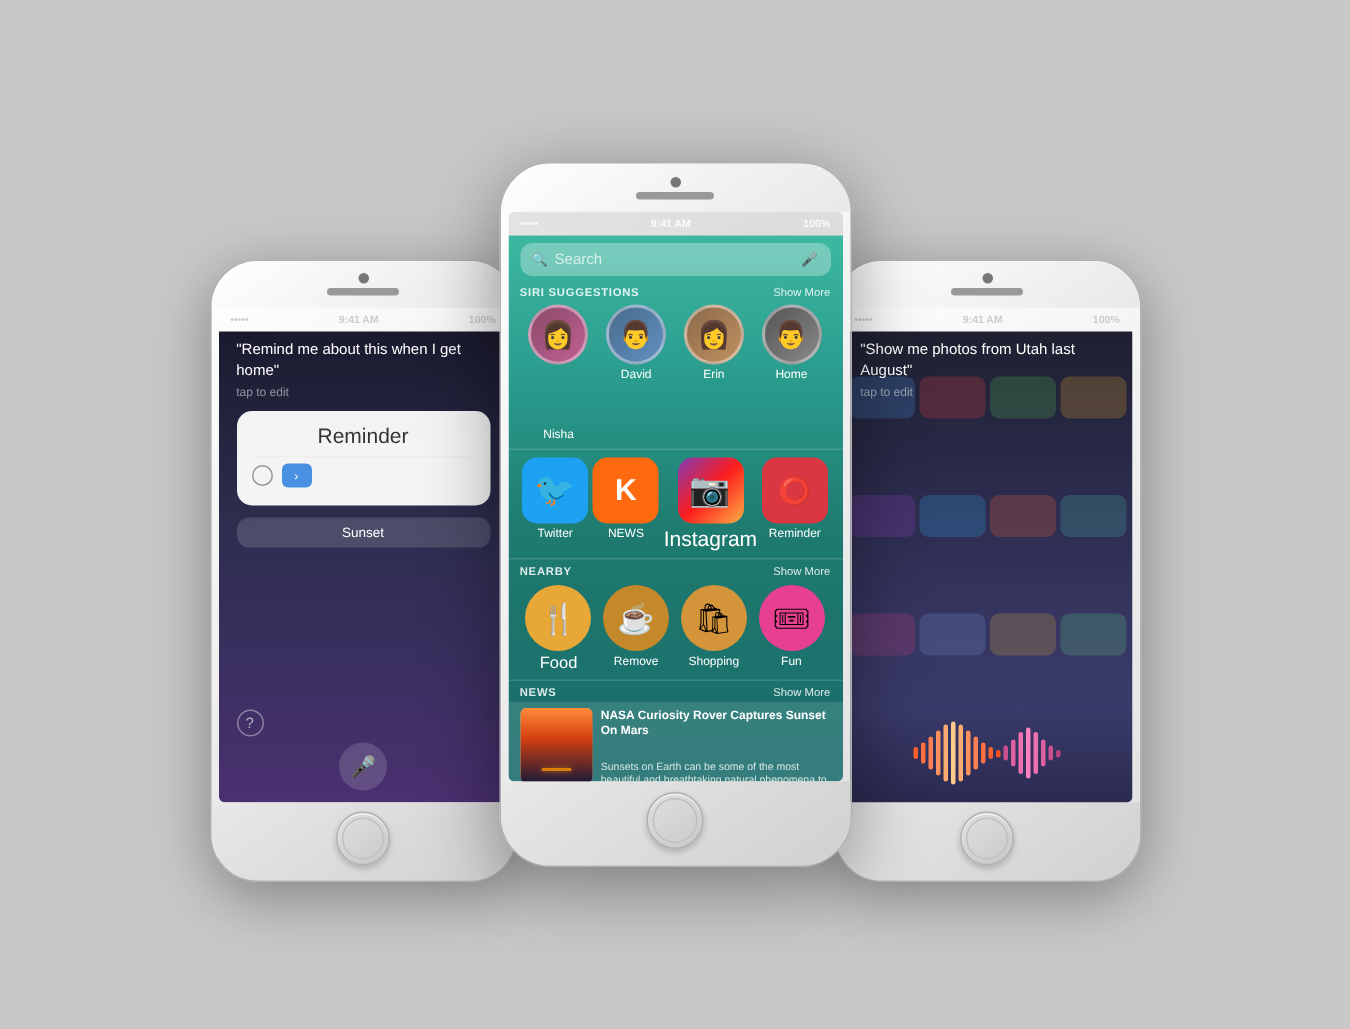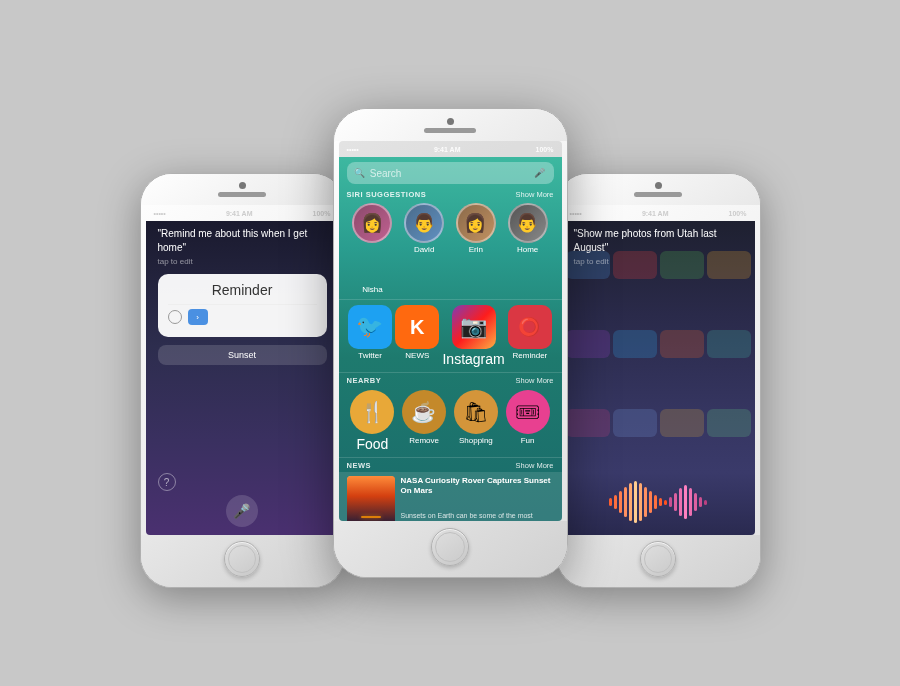--- a/index.html
+++ b/index.html
@@ -138,21 +138,21 @@
             <div style="height:1px;background:rgba(255,255,255,0.15);flex-shrink:0;"></div>
 
             <div style="display:flex;justify-content:space-between;align-items:flex-end;padding:3px 8px 2px;flex-shrink:0;">
               <span style="font-size:7.5px;font-weight:700;color:rgba(255,255,255,0.85);letter-spacing:0.5px;">NEARBY</span>
               <span style="font-size:7.5px;color:rgba(255,255,255,0.85);">Show More</span>
             </div>
 
             <div style="display:flex;justify-content:space-around;padding:3px 8px 5px;flex-shrink:0;">
               <div style="display:flex;flex-direction:column;align-items:center;gap:2px;">
                 <div style="width:44px;height:44px;border-radius:50%;background:#E8A838;display:flex;align-items:center;justify-content:center;font-size:20px;">🍴</div>
-                <span style="font-size:14px;color:white;">Food</span>
+                <span style="font-size:11px;color:white;">Food</span>
               </div>
               <div style="display:flex;flex-direction:column;align-items:center;gap:2px;">
                 <div style="width:44px;height:44px;border-radius:50%;background:#C4892A;display:flex;align-items:center;justify-content:center;font-size:20px;">☕</div>
                 <span style="font-size:8px;color:white;">Remove</span>
               </div>
               <div style="display:flex;flex-direction:column;align-items:center;gap:2px;">
                 <div style="width:44px;height:44px;border-radius:50%;background:#D4953A;display:flex;align-items:center;justify-content:center;font-size:20px;">🛍</div>
                 <span style="font-size:8px;color:white;">Shopping</span>
               </div>
               <div style="display:flex;flex-direction:column;align-items:center;gap:2px;">

